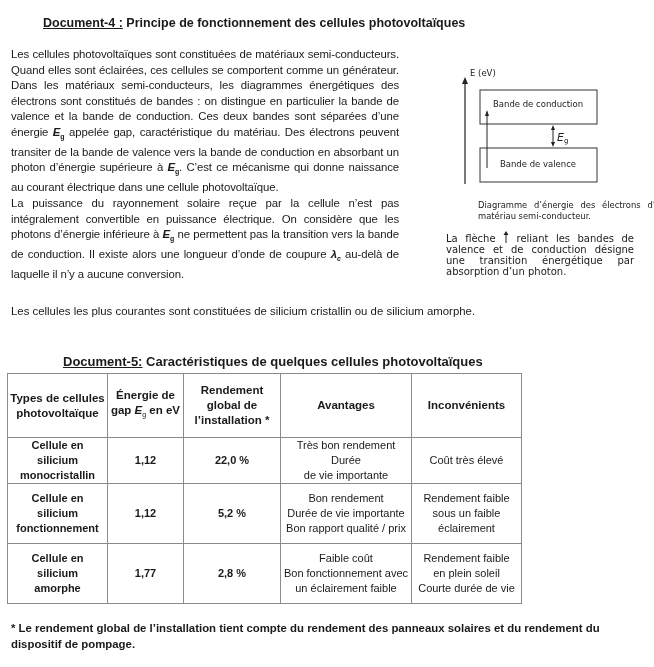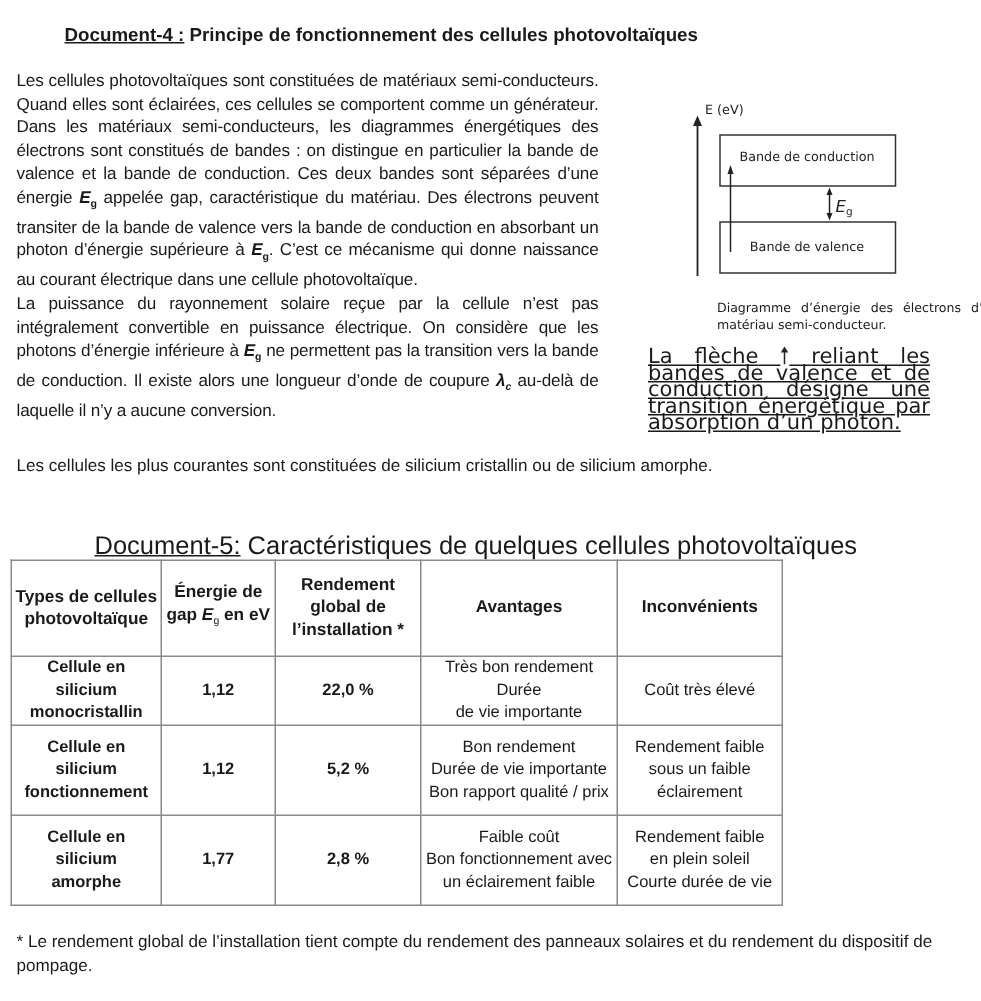--- a/index.html
+++ b/index.html
@@ -4,27 +4,27 @@
 <style>
   html, body { margin:0; padding:0; background:#ffffff; }
   body { width:654px; height:667px; position:relative; overflow:hidden; color:#1a1a1a; }
   .doc4-title { position:absolute; left:11px; top:16px; font-family:"Liberation Sans", sans-serif; font-weight:bold; font-size:12.5px; }
   .u { text-decoration:underline;margin-left:32px; }
   .body-text { position:absolute; left:11px; top:47px; width:388px; font-family:"Liberation Sans", sans-serif; font-size:11.4px; line-height:15.6px; text-align:justify; letter-spacing:-0.1px; }
   .body-text p { margin:0; }
   .last-line { position:absolute; left:11px; top:305px; font-family:"Liberation Sans", sans-serif; font-size:11.4px; white-space:nowrap; }
   .diagram { position:absolute; left:450px; top:62px; width:200px; height:130px; }
   .caption1 { position:absolute; left:446px; top:200px; width:188px; font-family:"DejaVu Sans", sans-serif; font-size:8.4px; line-height:11px; text-align:justify;margin-left:32px; }
-  .caption2 { position:absolute; left:432px; top:231px; width:188px; font-family:"DejaVu Sans", sans-serif; font-size:14px; line-height:11px; text-align:justify;text-decoration:underline; }
-  .doc5-title { position:absolute; left:11px; top:354px; font-family:"Liberation Sans", sans-serif; font-weight:normal; font-size:17px;padding-left:20px; }
+  .caption2 { position:absolute; left:446px; top:231px; width:188px; font-family:"DejaVu Sans", sans-serif; font-size:10px; line-height:11px; text-align:justify; }
+  .doc5-title { position:absolute; left:11px; top:354px; font-family:"Liberation Sans", sans-serif; font-weight:bold; font-size:13px;padding-left:20px; }
   table.tbl { position:absolute; left:7px; top:373px; border-collapse:collapse; font-family:"Liberation Sans", sans-serif; font-size:11px; }
   table.tbl td, table.tbl th { border:1.3px solid #8a8a8a; text-align:center; vertical-align:middle; padding:0 2px; line-height:15px; }
   table.tbl th { font-weight:bold; font-size:11.5px; }
   td.bold { font-weight:bold;margin-top:11px; }
-  .footnote { position:absolute; left:11px; top:620px; width:620px; font-family:"Liberation Sans", sans-serif; font-size:11.4px; line-height:16px; }
+  .footnote { position:absolute; left:11px; top:620px; width:620px; font-family:"Liberation Sans", sans-serif; font-size:11.4px; line-height:16px;font-weight:bold; }
   sub { font-size:7px; }
 </style>
 </head>
 <body>
 
 <div class="doc4-title"><span class="u">Document-4 :</span><span> Principe de fonctionnement des cellules photovoltaïques</span></div>
 
 <div class="body-text">
   <p><span>Les cellules photovoltaïques sont constituées de matériaux semi-conducteurs. Quand elles sont éclairées, ces cellules se comportent comme un générateur. Dans les matériaux semi-conducteurs, les diagrammes énergétiques des électrons sont constitués de bandes : on distingue en particulier la bande de valence et la bande de conduction. Ces deux bandes sont séparées d’une énergie </span><b><i>E</i><sub>g</sub></b><span> appelée gap, caractéristique du matériau. Des électrons peuvent transiter de la bande de valence vers la bande de conduction en absorbant un photon d’énergie supérieure à </span><b><i>E</i><sub>g</sub></b><span>. C’est ce mécanisme qui donne naissance au courant électrique dans une cellule photovoltaïque.</span></p>
   <p><span>La puissance du rayonnement solaire reçue par la cellule n’est pas intégralement convertible en puissance électrique. On considère que les photons d’énergie inférieure à </span><b><i>E</i><sub>g</sub></b><span> ne permettent pas la transition vers la bande de conduction. Il existe alors une longueur d’onde de coupure </span><b><i>λ</i><sub><i>c</i></sub></b><span> au-delà de laquelle il n’y a aucune conversion.</span></p>

